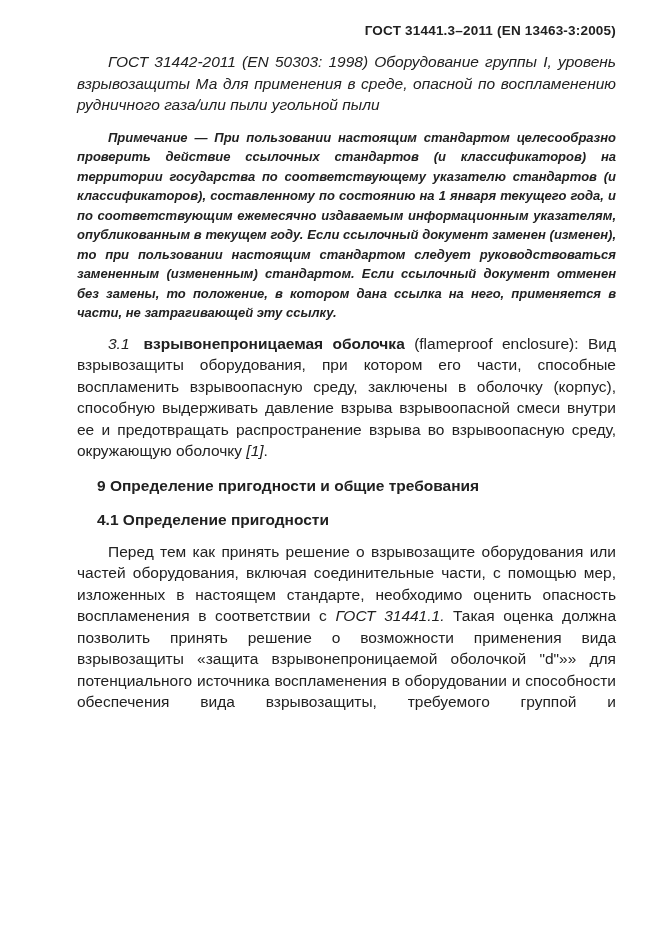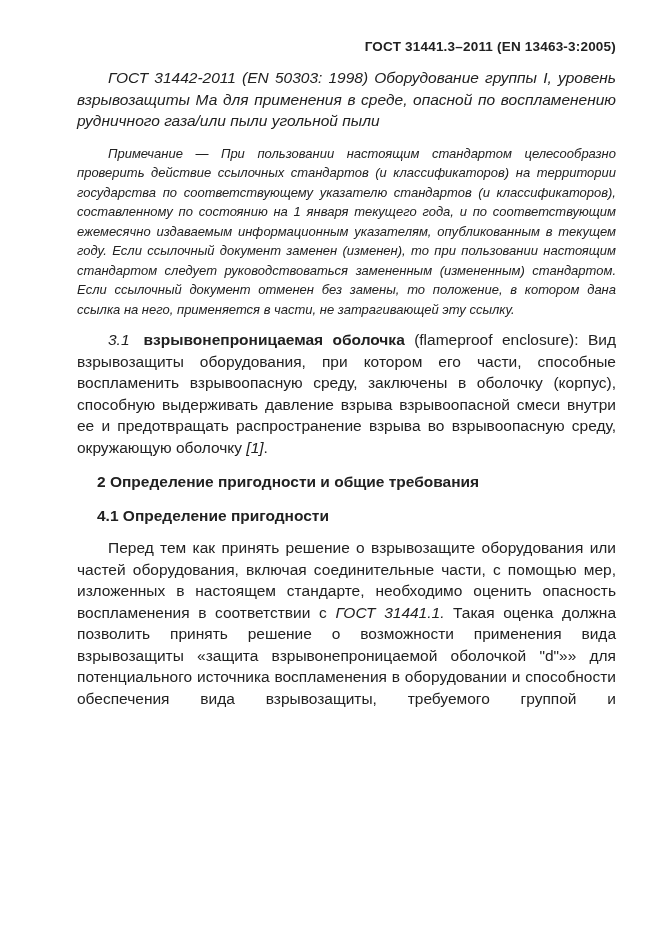--- a/index.html
+++ b/index.html
@@ -8,21 +8,21 @@
     height: 936px;
     background: #ffffff;
     color: #212121;
     font-family: "Liberation Sans", sans-serif;
     overflow: hidden;
   }
   .page {
     box-sizing: border-box;
     width: 661px;
     height: 832px;
-    padding: 39px 45px 0 77px; 
+    padding: 23px 45px 0 77px; 
   }
   .running-header {
     text-align: right;
     font-size: 13.5px;
     font-weight: bold;
     letter-spacing: 0.2px;
     margin-bottom: 13px;
     white-space: nowrap;
   }
   .para, .ref {
@@ -33,20 +33,21 @@
     margin: 0 0 9px 0;
   }
   .ref { font-style: italic; }
   .note {
     font-size: 13px;
     line-height: 19.5px;
     font-style: italic;
     text-align: justify;
     text-indent: 31px;
     margin: 12px 0 10px 0;
+    font-weight: bold;
   }
   .heading {
     font-size: 15.5px;
     font-weight: bold;
     margin: 14px 0 11px 0;
     padding-left: 20px;
     line-height: 20px;
   }
   .italic { font-style: italic; }
   .bold { font-weight: bold; }
@@ -67,21 +68,21 @@
 
     <p class="ref">ГОСТ 31442-2011 (EN 50303: 1998) Оборудование группы I, уровень взрывозащиты Ма для применения в среде, опасной по воспламенению рудничного газа/или пыли угольной пыли</p>
 
 
     <p class="note"><span>Примечание — </span><span>При пользовании настоящим стандартом целесообразно проверить действие ссылочных стандартов (и классификаторов) на территории государства по соответствующему указателю стандартов (и классификаторов), составленному по состоянию на 1 января текущего года, и по соответствующим ежемесячно издаваемым информационным указателям, опубликованным в текущем году. Если ссылочный документ заменен (изменен), то при пользовании настоящим стандартом следует руководствоваться замененным (измененным) стандартом. Если ссылочный документ отменен без замены, то положение, в котором дана ссылка на него, применяется в части, не затрагивающей эту ссылку.</span></p>
 
 
 
     <p class="para"><span class="term-number">3.1</span><span class="bold">взрывонепроницаемая оболочка</span><span> (flameproof enclosure): Вид взрывозащиты оборудования, при котором его части, способные воспламенить взрывоопасную среду, заключены в оболочку (корпус), способную выдерживать давление взрыва взрывоопасной смеси внутри ее и предотвращать распространение взрыва во взрывоопасную среду, окружающую оболочку </span><span class="italic">[1]</span><span>.</span></p>
 
-    <h2 class="heading">2 Определение пригодности и общие требования</h2>
+    <h2 class="heading">9 Определение пригодности и общие требования</h2>
 
     <h3 class="heading">4.1 Определение пригодности</h3>
 
     <p class="para para-cont"><span>Перед тем как принять решение о взрывозащите оборудования или частей оборудования, включая соединительные части, с помощью мер, изложенных в настоящем стандарте, необходимо оценить опасность воспламенения в соответствии с </span><span class="italic">ГОСТ 31441.1.</span><span> Такая оценка должна позволить принять решение о возможности применения вида взрывозащиты «защита взрывонепроницаемой оболочкой "d"»» для потенциального источника воспламенения в оборудовании и способности обеспечения вида взрывозащиты, требуемого группой и </span></p>
 
   </main>
 
 </div>
 
 </body></html>

